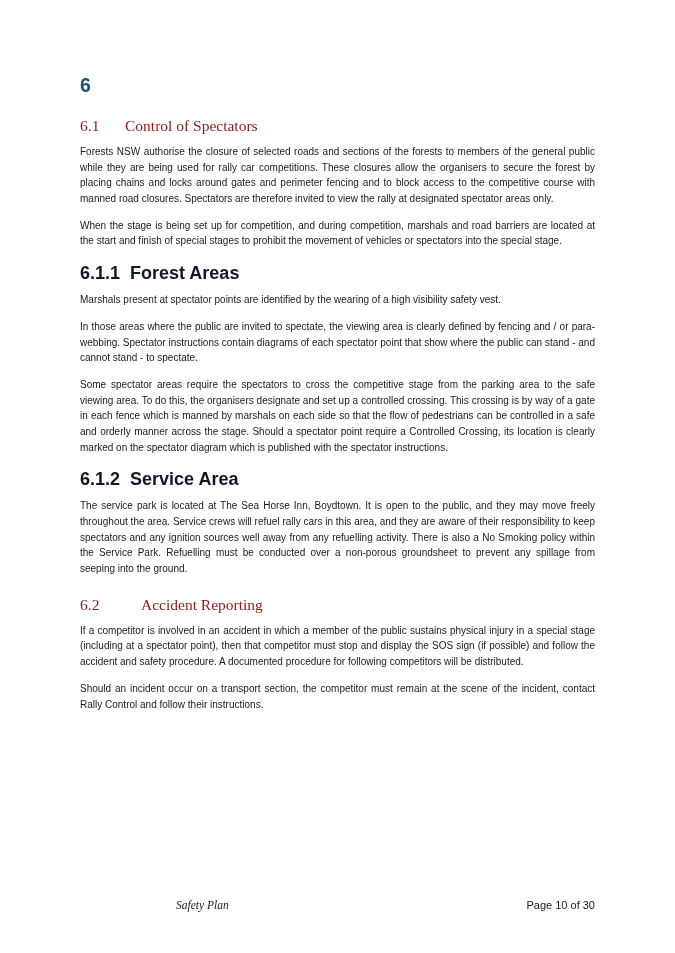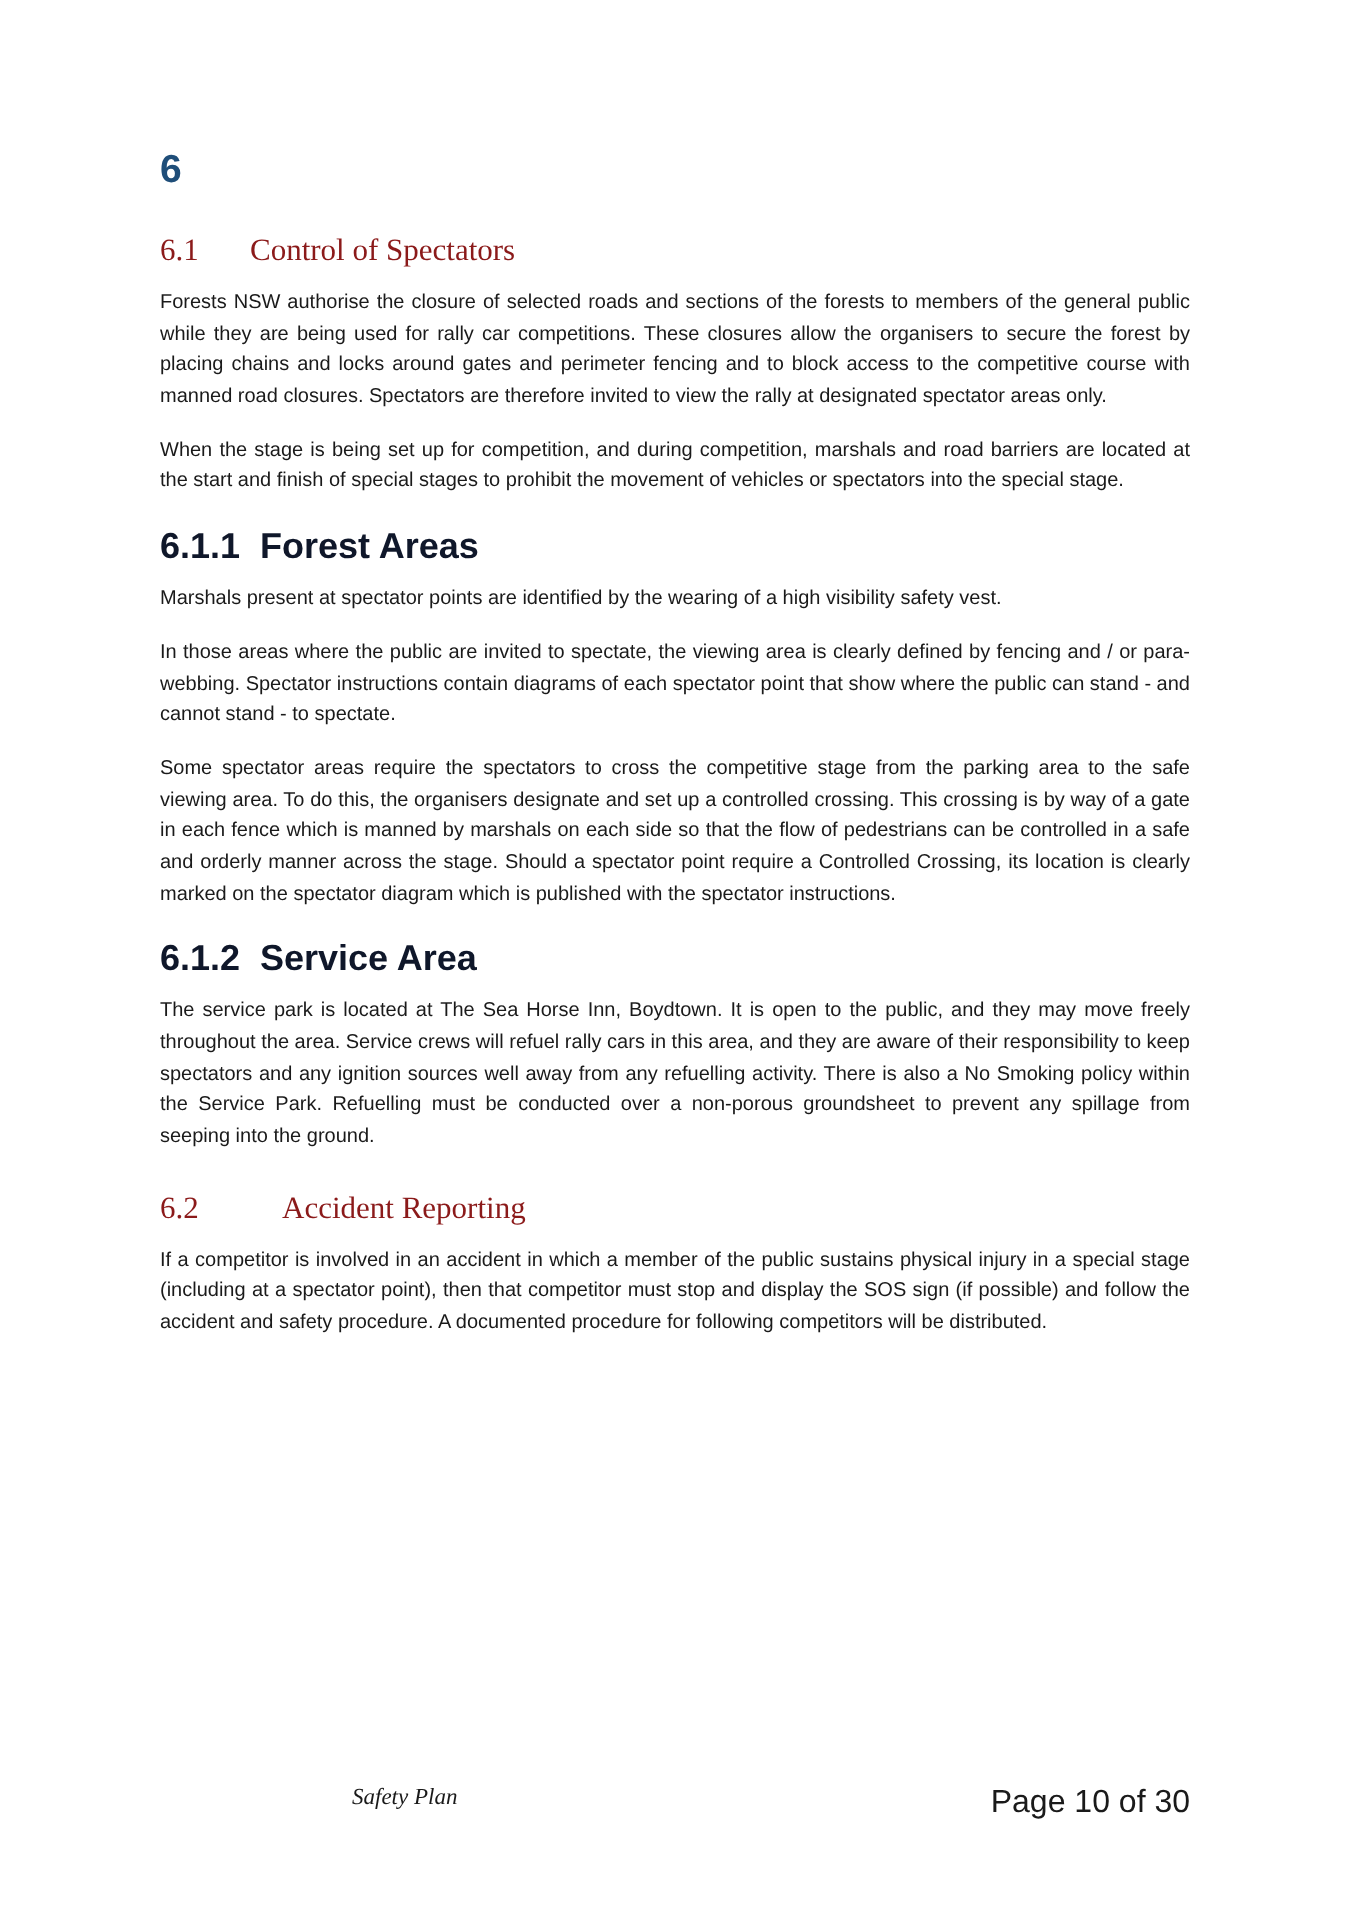--- a/index.html
+++ b/index.html
@@ -68,33 +68,33 @@
   .h2.second {
     margin-top: 19px;
     gap: 16px;
   }
   .footer {
     position: absolute;
     left: 80px;
     right: 80px;
     bottom: 42px;
     display: flex;
-    align-items: flex-start;
+    align-items: flex-end;
     justify-content: space-between;
     font-size: 11px;
     color: #1a1a1a;
   }
   .footer .left {
     font-family: "Liberation Serif", serif;
     font-style: italic;
     font-size: 11.5px;
     margin-left: 96px;
   }
   .footer .right {
-    font-size: 16px;
+    font-size: 11px;
   }
 </style>
 </head>
 <body>
 
 <div class="page">
 
   <h1 class="h1">
     <span class="num">6</span>
   </h1>
@@ -122,19 +122,20 @@
   </h3>
 
   <p class="body">The service park is located at The Sea Horse Inn, Boydtown.  It is open to the public, and they may move freely throughout the area.  Service crews will refuel rally cars in this area, and they are aware of their responsibility to keep spectators and any ignition sources well away from any refuelling activity.  There is also a No Smoking policy within the Service Park.  Refuelling must be conducted over a non-porous groundsheet to prevent any spillage from seeping into the ground.</p>
 
   <h2 class="h2 second">
     <span class="num">6.2</span>
     <span>Accident Reporting</span>
   </h2>
 
   <p class="body">If a competitor is involved in an accident in which a member of the public sustains physical injury in a special stage (including at a spectator point), then that competitor must stop and display the SOS sign (if possible) and follow the accident and safety procedure.   A documented procedure for following competitors will be distributed.</p>
+  <p class="body">Should an incident occur on a transport section, the competitor must remain at the scene of the incident, contact Rally Control and follow their instructions.</p>
 
   <div class="footer">
     <span class="left">Safety Plan</span>
     <span class="right">Page 10 of 30</span>
   </div>
 
 </div>
 
 </body></html>

